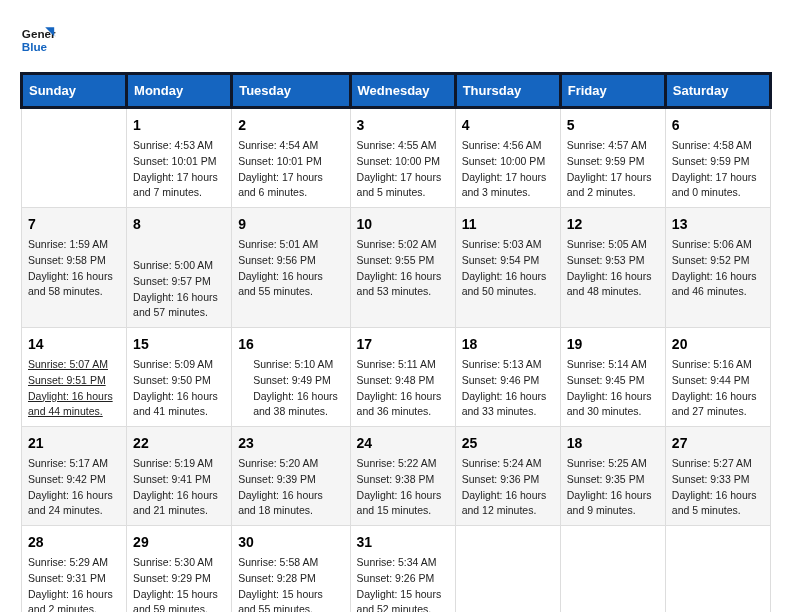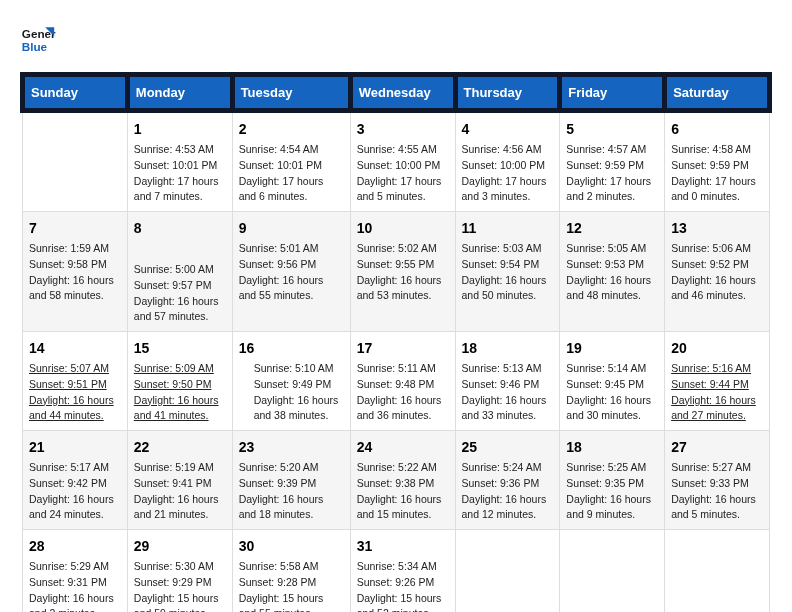--- a/index.html
+++ b/index.html
@@ -44,21 +44,21 @@
     }
     thead tr {
       background-color: #1565c0;
       color: #fff;
     }
     thead th {
       padding: 8px 6px;
       text-align: left;
       font-size: 13px;
       font-weight: bold;
-      border: 5px solid #0f172a;
+      border: 3px solid #0f172a;
     }
     tbody tr {
       border-bottom: 1px solid #ccc;
     }
     tbody tr:nth-child(even) {
       background-color: #f5f5f5;
     }
     tbody tr:nth-child(odd) {
       background-color: #ffffff;
     }
@@ -214,21 +214,21 @@
       <tr>
         <td>
           <span class="day-number">14</span>
           <div class="day-info" style="white-space: pre-line; text-decoration: underline;">Sunrise: 5:07 AM
 Sunset: 9:51 PM
 Daylight: 16 hours
 and 44 minutes.</div>
         </td>
         <td>
           <span class="day-number">15</span>
-          <div class="day-info" style="white-space: pre-line; text-decoration: underline;">Sunrise: 5:09 AM
+          <div class="day-info" style="white-space: pre-line;">Sunrise: 5:09 AM
 Sunset: 9:50 PM
 Daylight: 16 hours
 and 41 minutes.</div>
         </td>
         <td>
           <span class="day-number">16</span>
           <div class="day-info" style="white-space: pre-line; margin-left: 15px;">Sunrise: 5:10 AM
 Sunset: 9:49 PM
 Daylight: 16 hours
 and 38 minutes.</div>
@@ -249,21 +249,21 @@
         </td>
         <td>
           <span class="day-number">19</span>
           <div class="day-info" style="white-space: pre-line;">Sunrise: 5:14 AM
 Sunset: 9:45 PM
 Daylight: 16 hours
 and 30 minutes.</div>
         </td>
         <td>
           <span class="day-number">20</span>
-          <div class="day-info" style="white-space: pre-line; text-decoration: underline;">Sunrise: 5:16 AM
+          <div class="day-info" style="white-space: pre-line;">Sunrise: 5:16 AM
 Sunset: 9:44 PM
 Daylight: 16 hours
 and 27 minutes.</div>
         </td>
       </tr>
       <tr>
         <td>
           <span class="day-number">21</span>
           <div class="day-info" style="white-space: pre-line;">Sunrise: 5:17 AM
 Sunset: 9:42 PM

